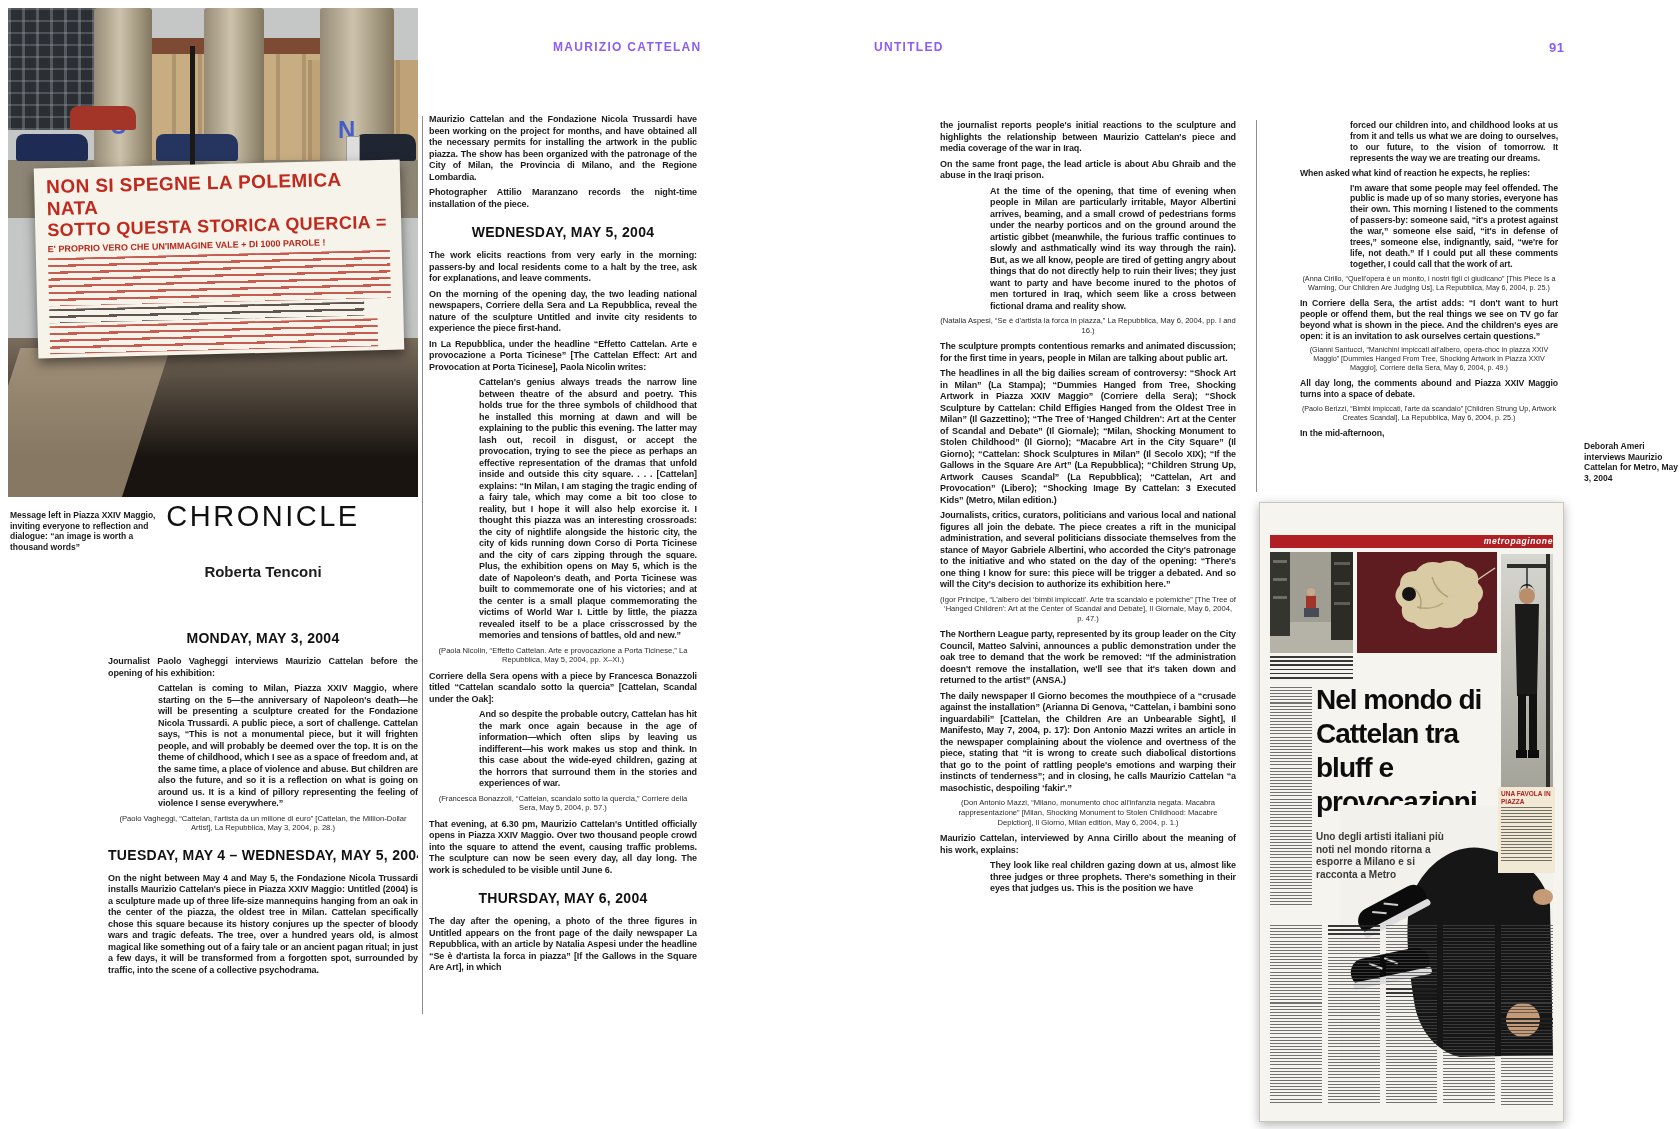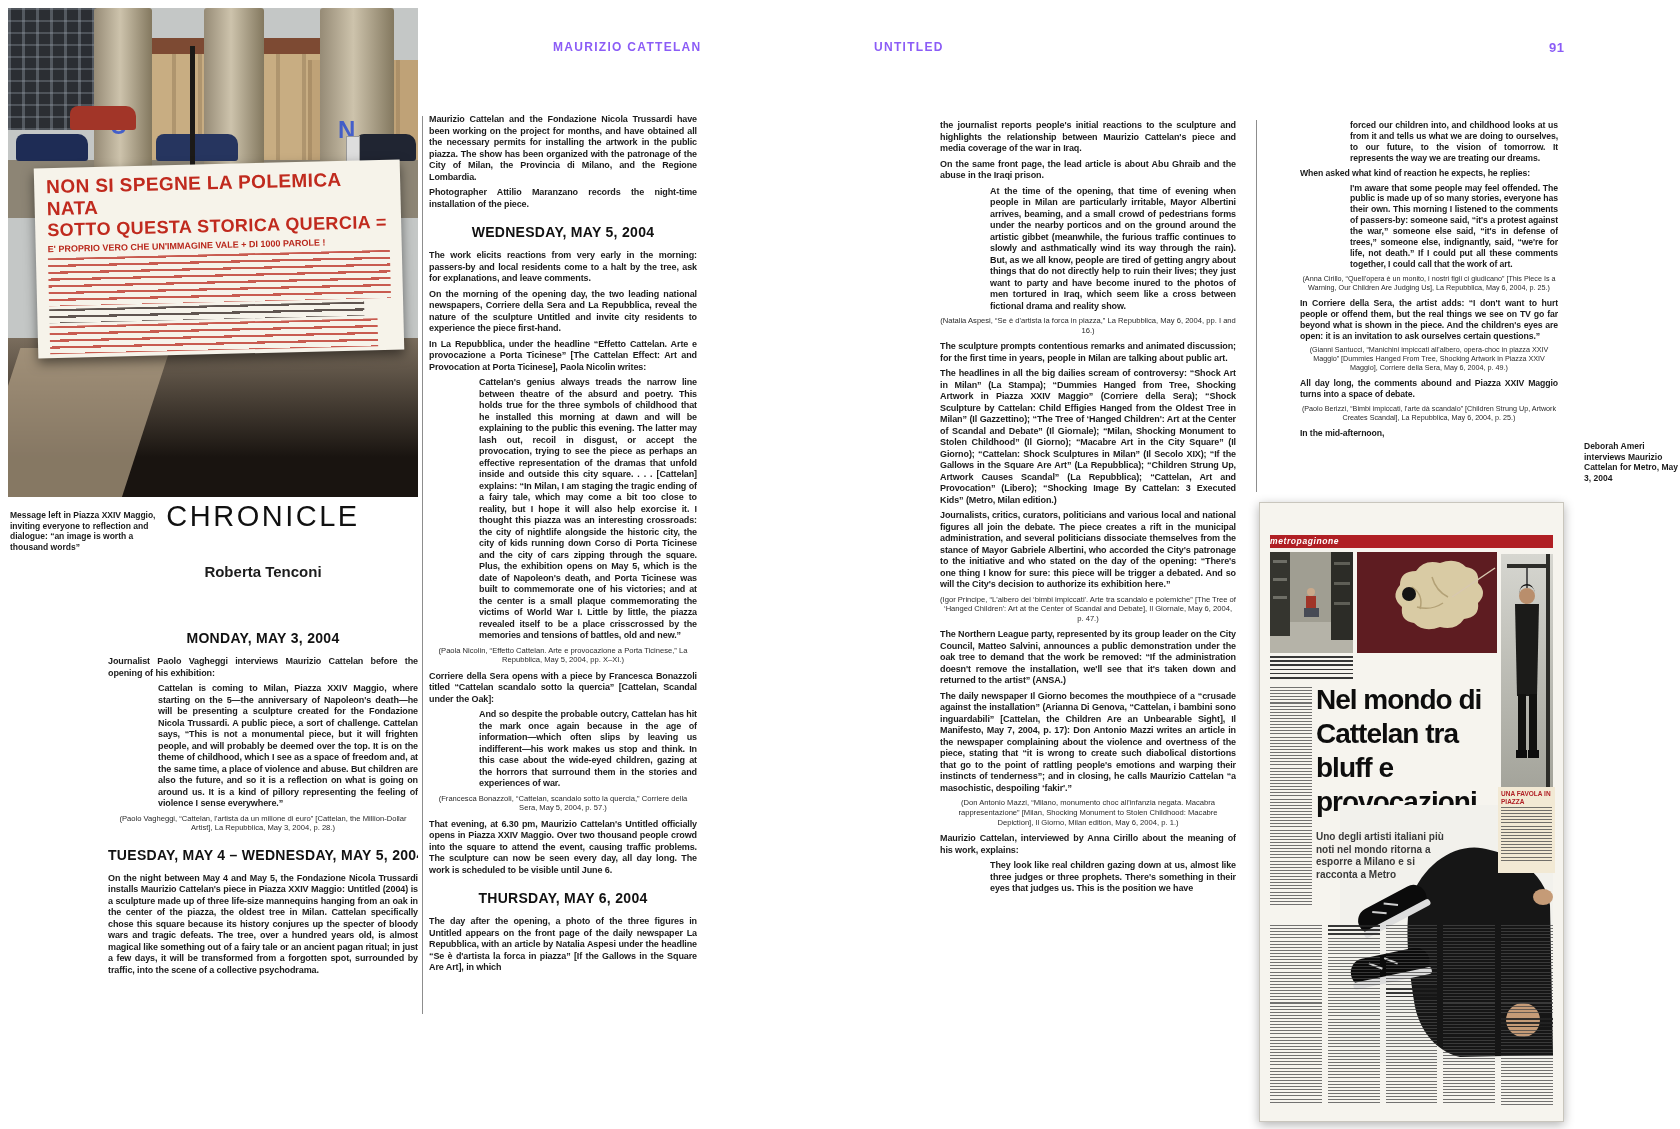--- a/index.html
+++ b/index.html
@@ -52,21 +52,21 @@
   .scribble.dark{background:repeating-linear-gradient(to bottom,rgba(45,32,28,.75) 0 2.2px,transparent 2.2px 6.8px);}
   #photo-caption{left:10px;top:510px;width:152px;font-size:8.5px;line-height:10.5px;
      font-weight:bold;position:absolute;color:#1b1b1b;}
   
   #margin-note{left:1584px;top:441px;width:96px;font-size:8.5px;line-height:10.5px;
      font-weight:bold;position:absolute;color:#1b1b1b;}
   
   #clipping{left:1259px;top:502px;width:303px;height:618px;background:#f6f4ee;position:absolute;
      border:1px solid #c9c6bd;box-shadow:0 3px 10px rgba(0,0,0,.3);}
   #clipping .masthead{left:10px;top:32px;width:283px;height:13px;background:#b01f24;
-     color:#fff;font-style:italic;font-weight:bold;font-size:8.5px;text-align:left;
+     color:#fff;font-style:italic;font-weight:bold;font-size:8.5px;text-align:right;
      line-height:13px;letter-spacing:.6px;position:absolute;}
   .np{background:repeating-linear-gradient(to bottom,rgba(70,70,70,.75) 0 1px,transparent 1px 3.1px);}
   .np-dark{background:repeating-linear-gradient(to bottom,rgba(35,35,35,.9) 0 1.6px,transparent 1.6px 4.2px);}
   #clipping .headline{left:56px;top:180px;width:186px;font-size:28px;line-height:34px;
      font-weight:bold;letter-spacing:-1px;color:#0d0d0d;position:absolute;}
   #clipping .standfirst{left:56px;top:328px;width:132px;font-size:10px;line-height:12.5px;
      font-weight:bold;color:#3a3a3a;position:absolute;z-index:5;}
   #clipping .botcols{left:10px;top:422px;width:283px;height:180px;position:absolute;
      display:flex;gap:6px;}
   #clipping .botcols > div{flex:1;}

